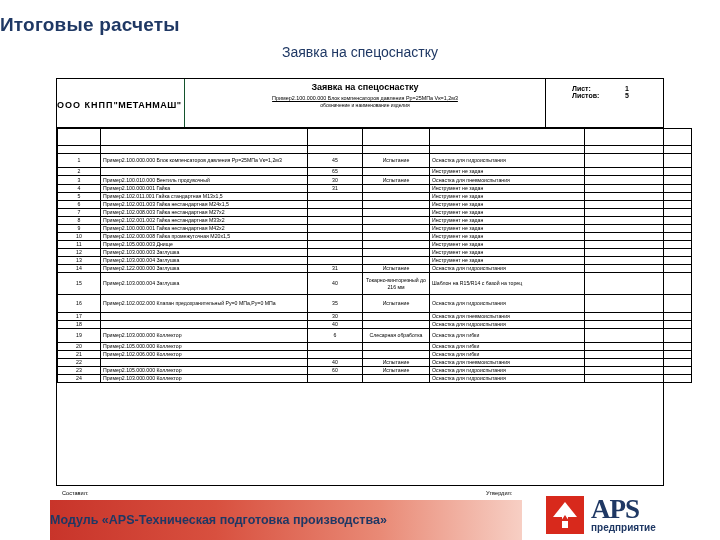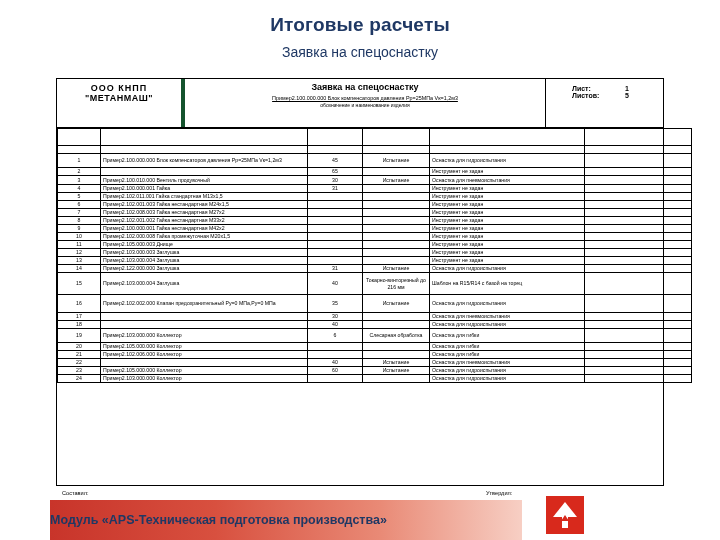--- a/index.html
+++ b/index.html
@@ -1,32 +1,32 @@
 <!DOCTYPE html>
 <html><head>
 <meta charset="utf-8">
 <style>
   html,body{margin:0;padding:0;}
   body{width:720px;height:540px;background:#ffffff;
        font-family:"Liberation Sans",sans-serif;overflow:hidden;position:relative;}
 
   
-  .slide-title{position:absolute;left:0;top:14px;width:720px;text-align:center;
+  .slide-title{position:absolute;left:0;top:14px;width:720px;text-align:left;
     font-size:19px;font-weight:bold;color:#1F3864;letter-spacing:.2px;}
   .slide-sub{position:absolute;left:0;top:44px;width:720px;text-align:center;
     font-size:14px;color:#1F3864;}
 
   
   .doc{position:absolute;left:56px;top:78px;width:608px;height:408px;
        background:#fff;border:1px solid #000;box-sizing:border-box;
        font-size:5.2px;color:#000;}
 
   .doc-head{display:flex;height:49px;border-bottom:1px solid #000;box-sizing:border-box;}
-  .hd-org{width:128px;border-right:4px solid #14532d;box-sizing:border-box;
-          display:flex;flex-direction:column;align-items:center;justify-content:flex-start;
+  .hd-org{width:128px;border-right:1px solid #14532d;box-sizing:border-box;
+          display:flex;flex-direction:row;align-items:center;justify-content:flex-start;
           padding-top:4px;}
   .hd-org .l1{font-size:9px;font-weight:bold;letter-spacing:1px;}
   .hd-org .l2{font-size:9px;font-weight:bold;letter-spacing:.5px;}
   .hd-mid{flex:1;display:flex;flex-direction:column;align-items:center;padding-top:3px;}
   .hd-mid .t{font-size:9px;font-weight:bold;}
   .hd-mid .s1{font-size:5.4px;margin-top:3px;text-decoration:underline;white-space:nowrap;}
   .hd-mid .s2{font-size:5px;margin-top:1px;}
   .hd-right{width:118px;border-left:1px solid #000;box-sizing:border-box;
             padding:6px 0 0 26px;}
   .hd-right .rw{font-size:7px;font-weight:bold;display:flex;}
@@ -325,13 +325,17 @@
 <div class="banner">
   <span>Модуль «APS-Техническая подготовка производства»</span>
 </div>
 
 <div class="logo">
   <div class="logo-mark">
     <div class="tri"></div>
       <div class="stem"></div>
       <div class="notch"></div>
   </div>
+  <div class="logo-txt">
+    <div class="aps">APS</div>
+    <div class="sub">предприятие</div>
+  </div>
 </div>
 
 </body></html>

